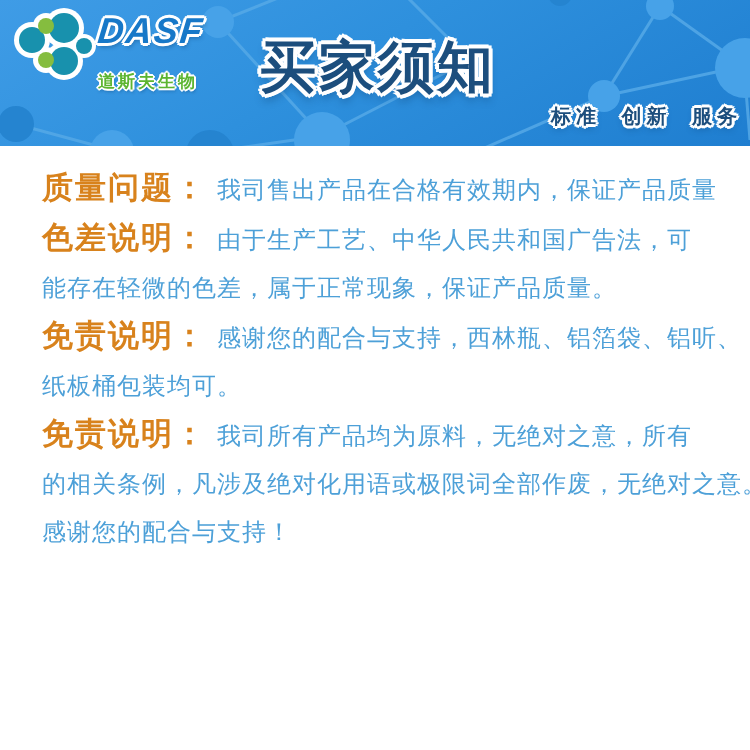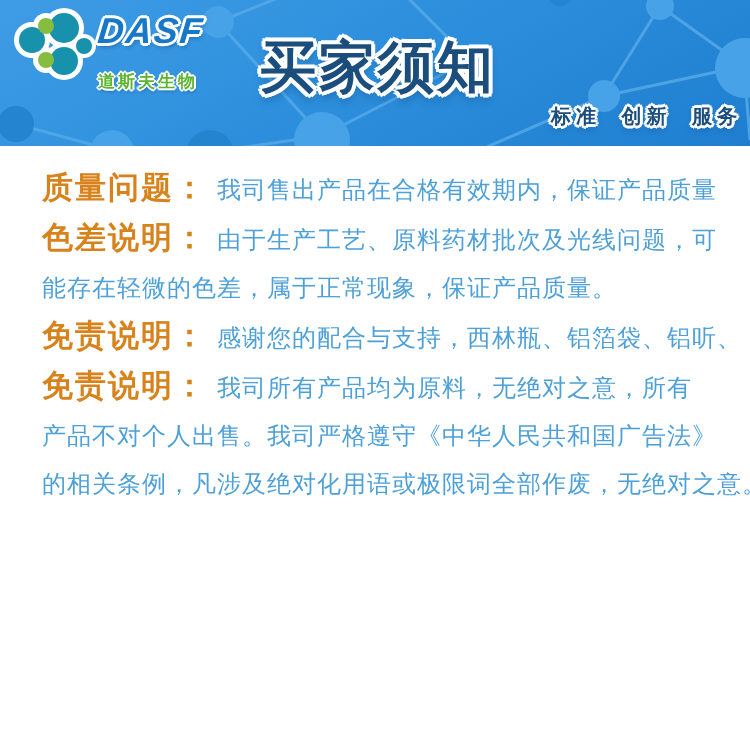--- a/index.html
+++ b/index.html
@@ -113,28 +113,29 @@
     <div class="slogan">标准 创新 服务</div>
   </header>
 
   <main class="content">
 
     <p class="sec">
       <span class="line"><span class="h">质量问题：</span><span>我司售出产品在合格有效期内，保证产品质量</span></span>
     </p>
 
     <p class="sec">
-      <span class="line"><span class="h">色差说明：</span><span>由于生产工艺、原料药材批次及光线问题，可</span></span>
+      <span class="line"><span class="h">色差说明：</span><span>由于生产工艺、中华人民共和国广告法，可</span></span>
       <span class="line">能存在轻微的色差，属于正常现象，保证产品质量。</span>
     </p>
 
     <p class="sec">
       <span class="line"><span class="h">免责说明：</span><span>感谢您的配合与支持，西林瓶、铝箔袋、铝听、</span></span>
+      <span class="line">纸板桶包装均可。</span>
     </p>
 
     <p class="sec">
       <span class="line"><span class="h">免责说明：</span><span>我司所有产品均为原料，无绝对之意，所有</span></span>
-      <span class="line">产品不对个人出售。我司严格遵守《中华人民共和国广告法》</span>
       <span class="line">的相关条例，凡涉及绝对化用语或极限词全部作废，无绝对之意。</span>
+      <span class="line">感谢您的配合与支持！</span>
     </p>
 
   </main>
 </div>
 
 </body></html>

